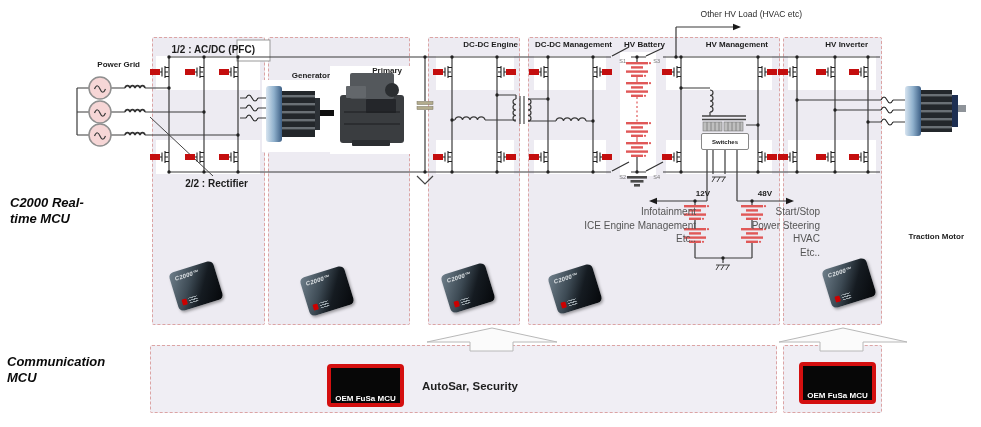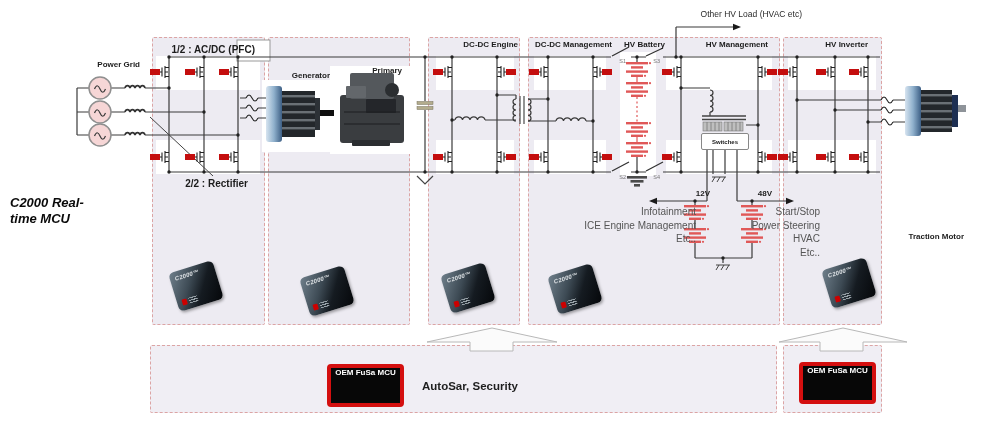--- a/index.html
+++ b/index.html
@@ -20,21 +20,21 @@
           font-size:6px;font-weight:bold;color:#222;}
   .chip{position:absolute;z-index:5;width:46px;height:40px;transform:rotate(-17deg);
         background:linear-gradient(122deg,#71818d 0%,#3d4a54 38%,#151b21 62%,#05070a 100%);
         border-radius:5px;box-shadow:1px 2px 3px rgba(0,0,0,.35);}
   .chip-label{position:absolute;top:4px;left:5px;font-size:6px;font-style:italic;font-weight:bold;
               color:#dfe3e6;letter-spacing:.2px;}
   .ti-mark{position:absolute;bottom:5px;left:5px;width:5px;height:6px;background:#c00;border-radius:1px;}
   .ti-lines{position:absolute;bottom:5px;left:12px;width:9px;height:6px;
             background:repeating-linear-gradient(#9aa4aa 0 1px,transparent 1px 2.5px);}
   .oem{position:absolute;z-index:5;box-sizing:border-box;background:#070707;border:4px solid #d40f0f;
-       border-radius:4px;display:flex;align-items:flex-start;justify-content:center;color:#fff;
+       border-radius:4px;display:flex;align-items:flex-end;justify-content:center;color:#fff;
        font-weight:bold;font-size:8px;white-space:nowrap;}
   .autosar{position:absolute;z-index:4;font-size:11.5px;font-weight:bold;color:#1e1e1e;white-space:nowrap;}
 </style>
 </head>
 <body>
 
 <div class="stage">
 
   <div class="block" style="left:152px;top:37px;width:111px;height:286px"></div>
   <div class="block" style="left:268px;top:37px;width:140px;height:286px"></div>
@@ -365,20 +365,22 @@
 
   <div class="sw-box">
       <span>Switches</span>
     </div>
 
   <div class="side-label" style="left:10px;top:195px">
     <div>C2000 Real-</div>
     <div>time MCU</div>
   </div>
   <div class="side-label" style="left:7px;top:354px">
+    <div>Communication</div>
+    <div>MCU</div>
   </div>
 
   <div class="chip" style="left:173px;top:266px">
     <span class="chip-label">C2000™</span>
     <span class="ti-mark"></span>
       <span class="ti-lines"></span>
   </div>
   <div class="chip" style="left:304px;top:271px">
     <span class="chip-label">C2000™</span>
     <span class="ti-mark"></span>

